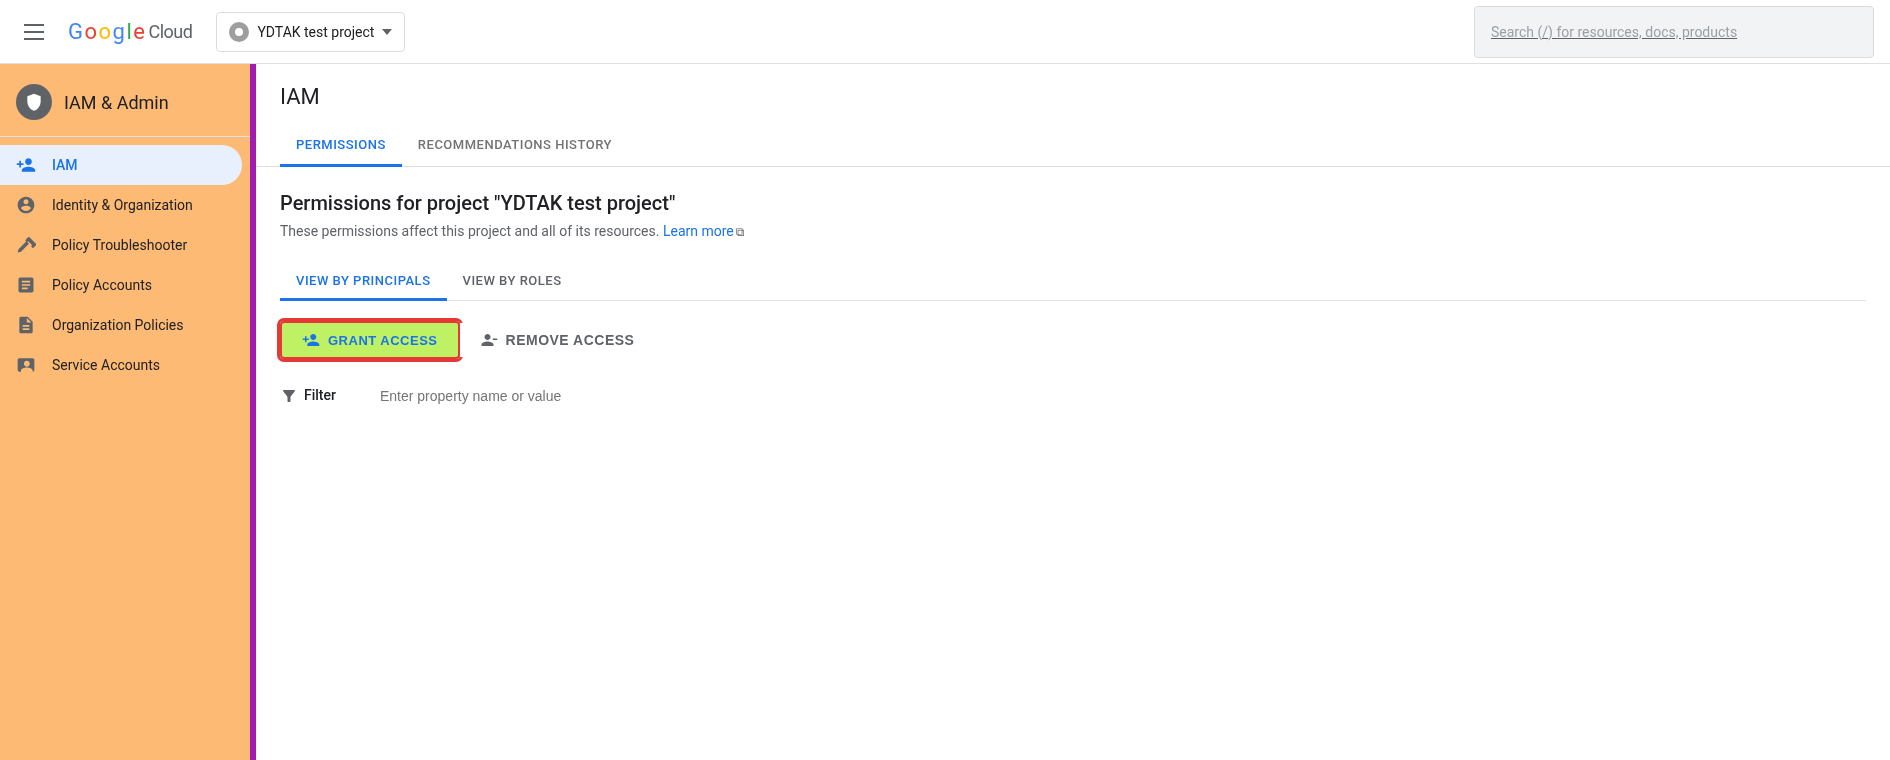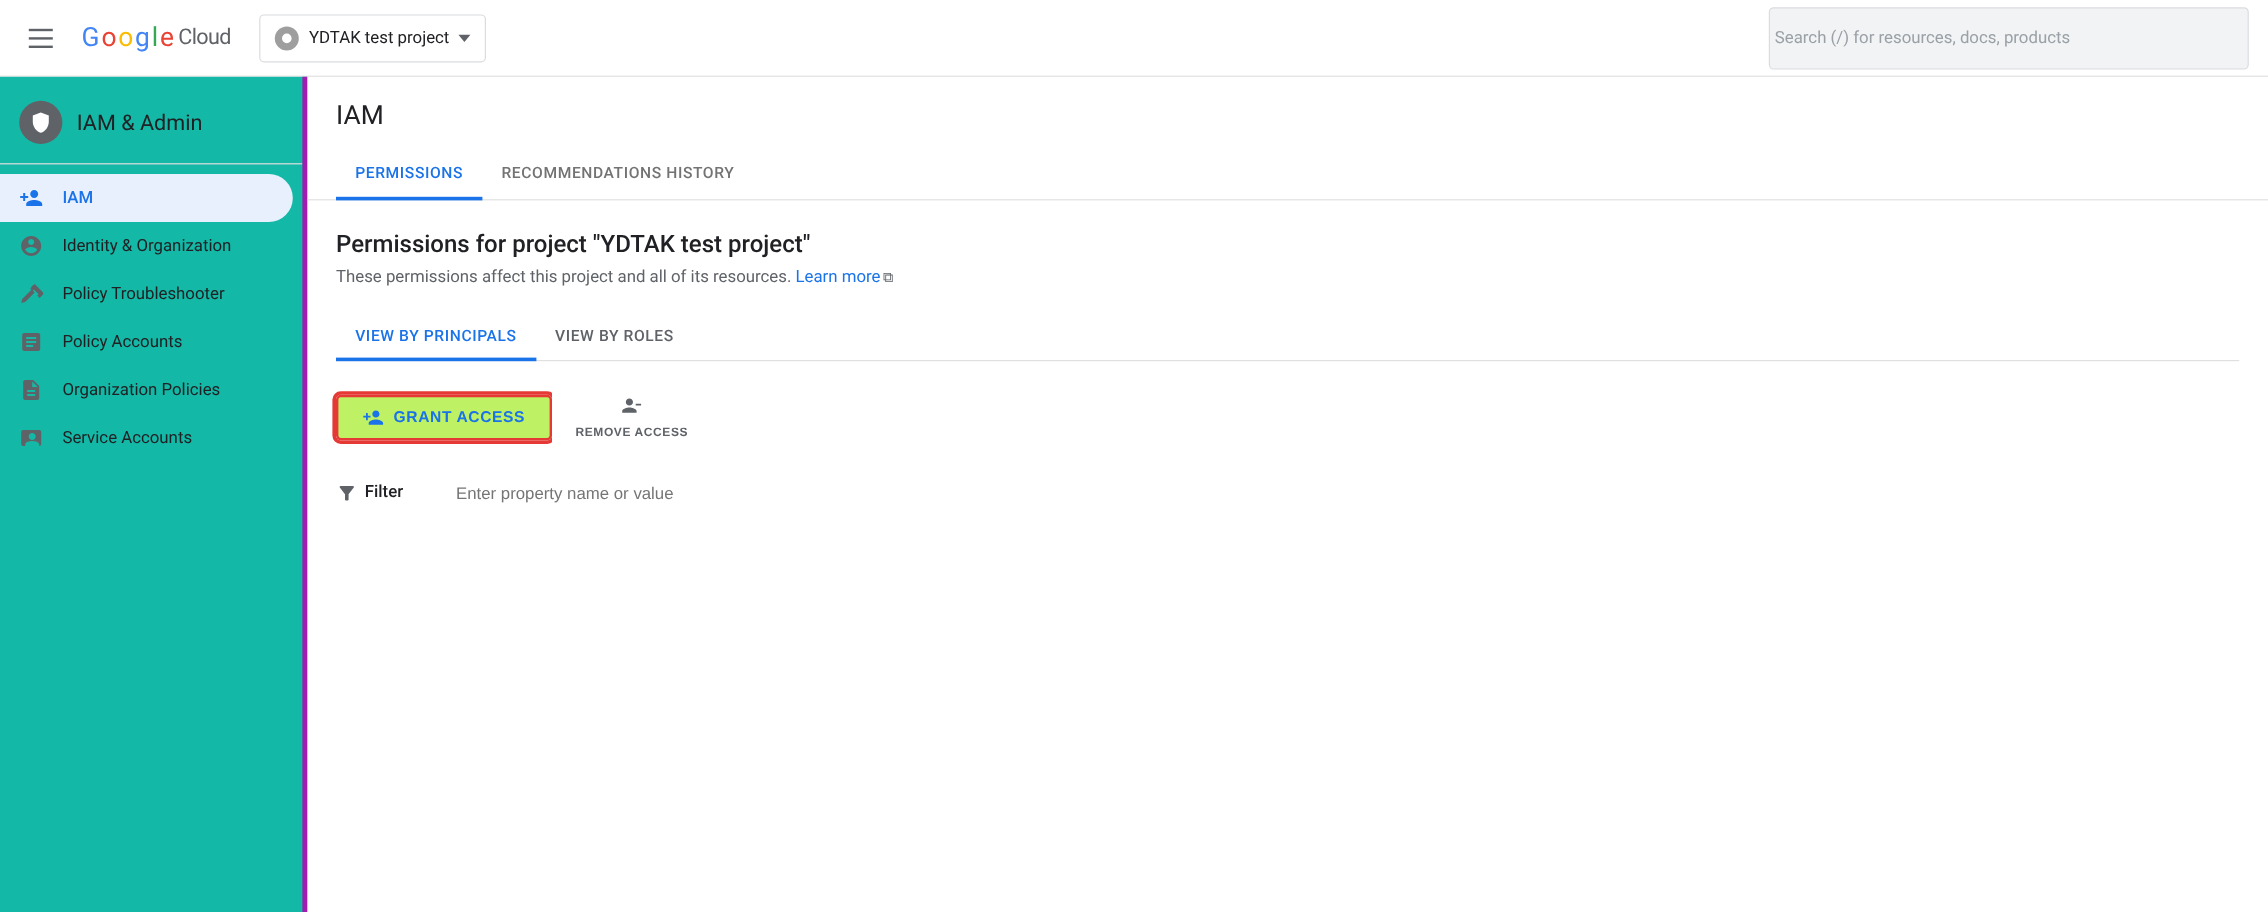--- a/index.html
+++ b/index.html
@@ -92,42 +92,43 @@
       border-left: 5px solid transparent;
       border-right: 5px solid transparent;
       border-top: 6px solid #5f6368;
     }
 
     .search-bar {
       margin-left: auto;
       height: 52px;
       border: 1px solid #dadce0;
       border-radius: 4px;
-      padding: 0 4px;
+      padding: 0 16px;
       font-size: 14px;
       color: #5f6368;
       background: #f1f3f4;
       min-width: 400px;
       display: flex;
       align-items: center;
+      text-decoration: underline;
     }
 
     
     .layout {
       display: flex;
       height: calc(760px - 64px);
     }
 
     
     .sidebar {
       width: 256px;
       min-width: 256px;
-      border-right: 4px solid #a21caf;
+      border-right: 6px solid #a21caf;
       overflow-y: auto;
-      background: #14b8a6;
+      background: #fdba74;
     }
 
     .sidebar-header {
       display: flex;
       align-items: center;
       gap: 12px;
       padding: 20px 16px 16px;
       border-bottom: 1px solid #e0e0e0;
     }
     .shield-icon {
@@ -298,26 +299,25 @@
       outline-offset: 0px;
     }
     .btn-remove {
       display: flex;
       align-items: center;
       gap: 8px;
       padding: 8px 20px;
       border: none;
       background: #fff;
       color: #5f6368;
-      font-size: 10px;
+      font-size: 14px;
       font-weight: 600;
       cursor: pointer;
       letter-spacing: 0.5px;
       text-transform: uppercase;
-      flex-direction: column;
     }
 
     
     .filter-row {
       display: flex;
       align-items: center;
       gap: 12px;
       padding: 8px 0;
     }
     .filter-icon-area {

